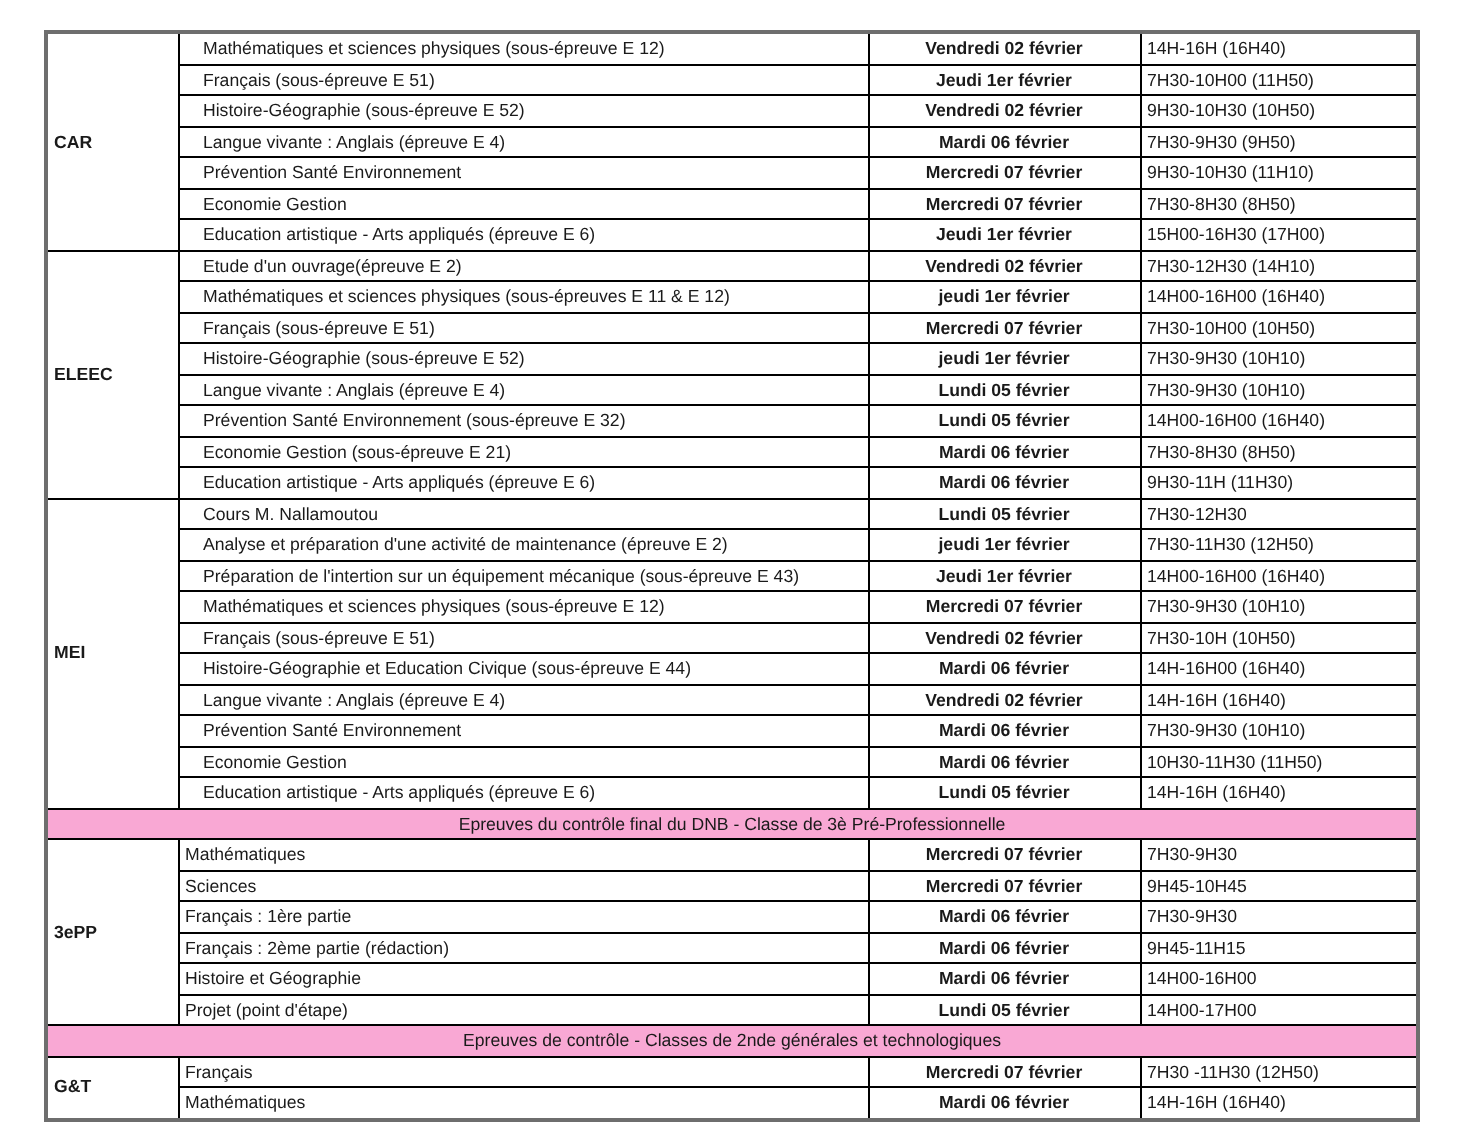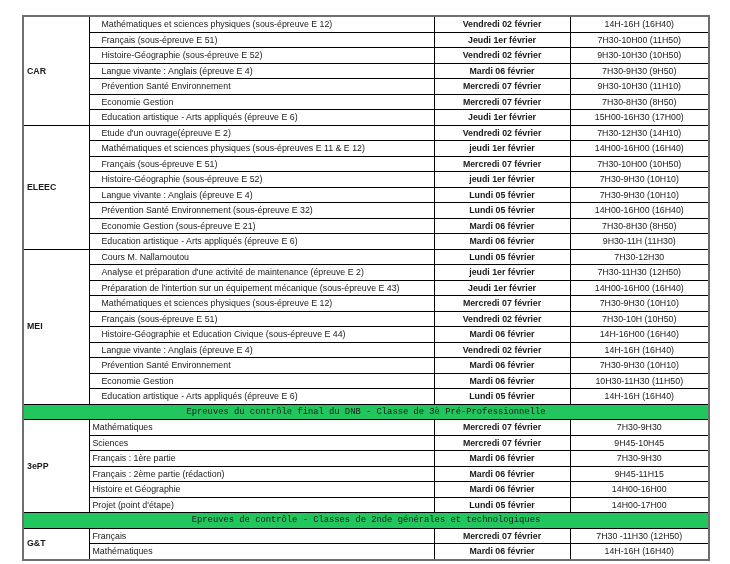--- a/index.html
+++ b/index.html
@@ -35,27 +35,26 @@
     white-space: nowrap;
     vertical-align: middle;
   }
   td.group-cell {
     font-weight: bold;
     font-size: 9.5px;
   }
   td.subject-cell.align-left { text-align: left; padding-left: 12px; }
   td.subject-cell.align-center { text-align: left; }
   td.date-cell { text-align: center; font-weight: bold; }
-  td.time-cell { text-align: center; }
+  td.time-cell { text-align: left; }
   td.band-cell {
-    background: #22c55e;
+    background: #f9a8d4;
     text-align: center;
     color: #000000;
     font-size: 8.8px;
-    font-family: Liberation Mono, monospace;
   }
 </style>
 </head>
 <body>
 
 <div class="page">
   <table class="schedule">
     <colgroup>
       <col style="width:66px">
       <col style="width:345px">

